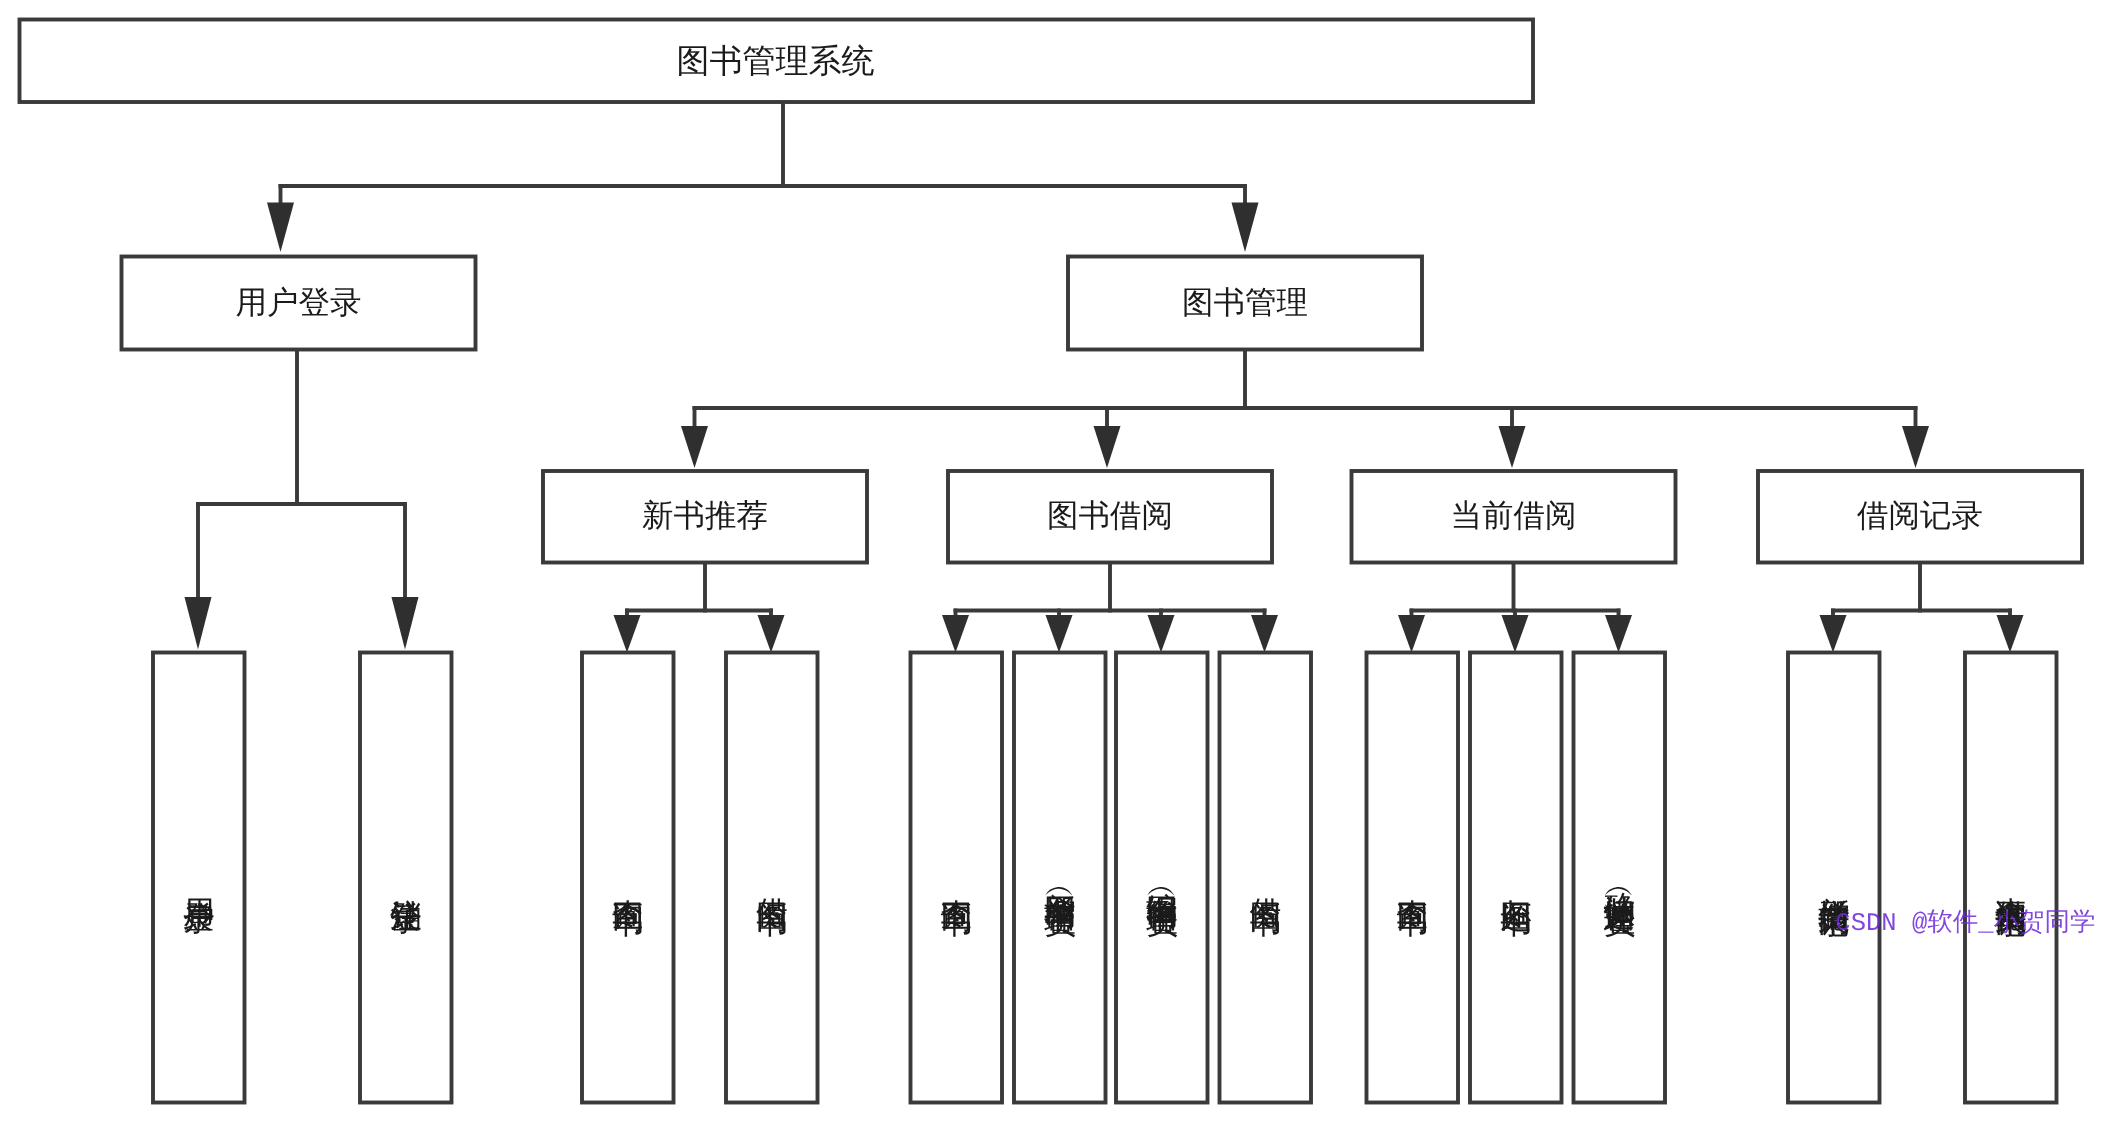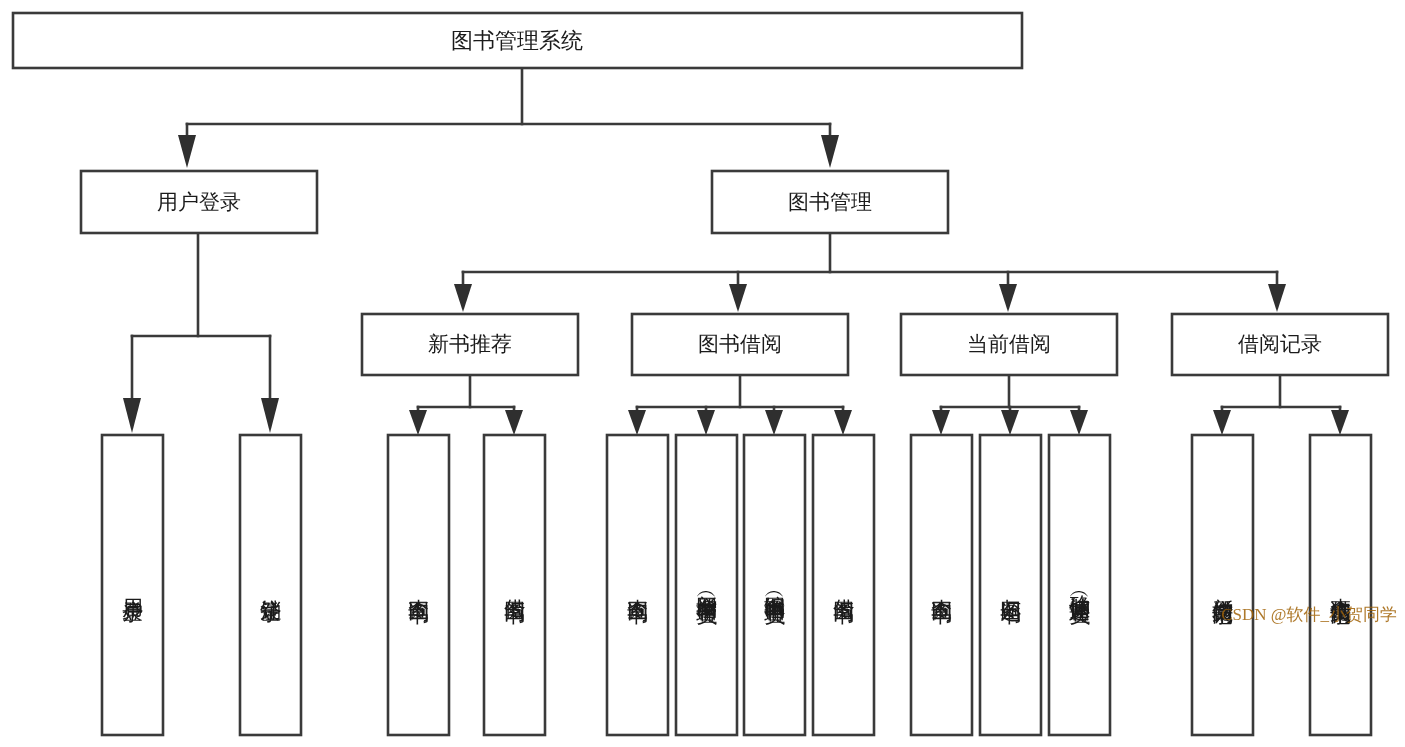--- a/index.html
+++ b/index.html
@@ -68,23 +68,23 @@
     align-items: center;
     justify-content: center;
     text-align: center;
     white-space: nowrap;
     pointer-events: none;
   }
   .watermark {
     position: absolute;
     right: 8px;
     bottom: 4px;
-    font-family: Liberation Serif, serif;
+    font-family: Liberation Mono, monospace;
     font-size: 17px;
-    color: #a16207;
+    color: #6d28d9;
     opacity: 0.85;
     white-space: nowrap;
   }
 </style>
 </head>
 <body>
 
 <div id="diagram-root">
 
   <svg class="tree-canvas" viewBox="0 0 1405 747" xmlns="http://www.w3.org/2000/svg">

